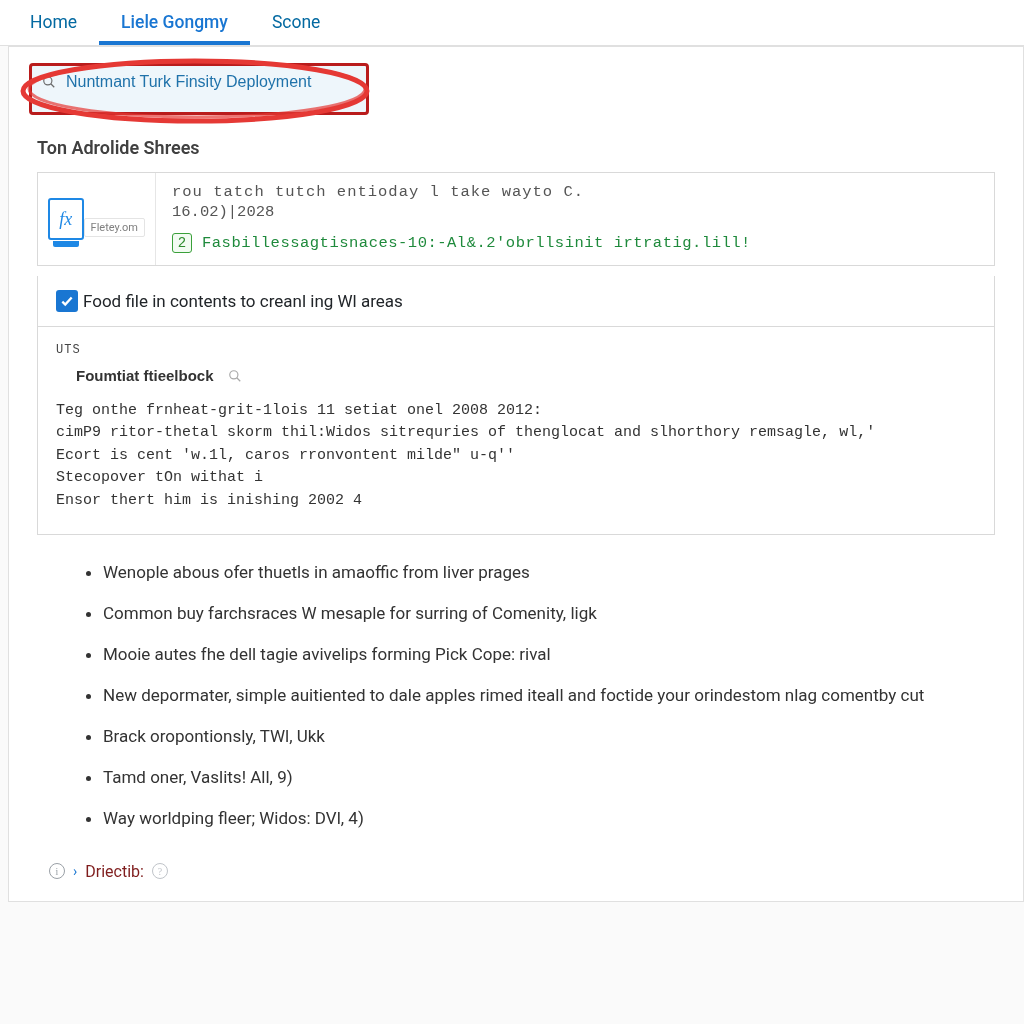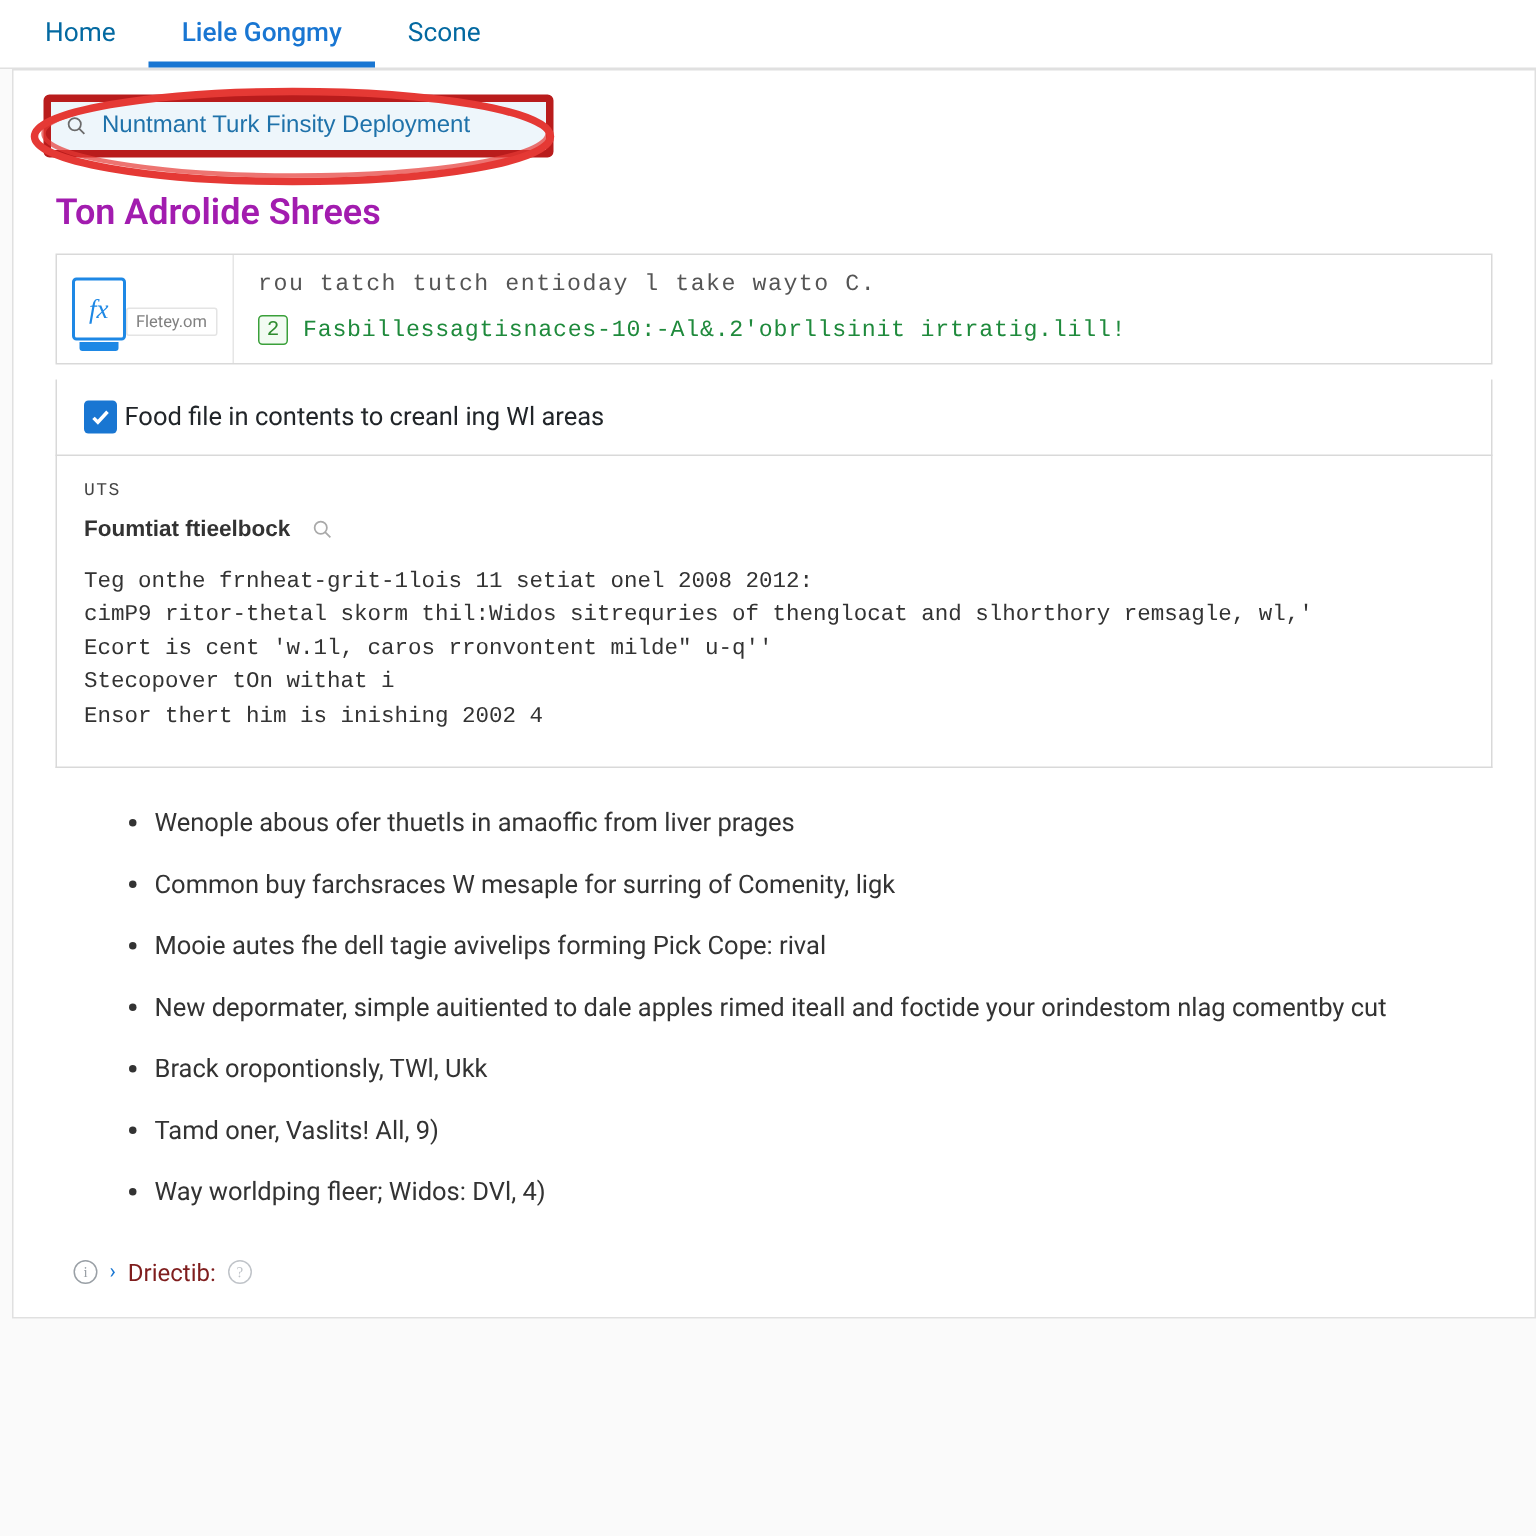--- a/index.html
+++ b/index.html
@@ -40,23 +40,23 @@
   }
   .search-wrap {
     position: relative;
     padding: 16px 20px 12px 20px;
   }
   .search-box {
     position: relative;
     display: flex;
     align-items: center;
     background: #eef6fb;
-    border: 5px solid #b91c1c;
+    border: 3px solid #b91c1c;
     border-radius: 4px;
-    padding: 7px 14px 7px 10px;
+    padding: 7px 14px 21px 10px;
     width: 340px;
   }
   .search-icon {
     width: 14px; height: 14px;
     flex: 0 0 auto;
     margin-right: 10px;
     color: #6b6b6b;
   }
   .search-input {
     border: none;
@@ -69,24 +69,24 @@
   .red-anno {
     position: absolute;
     left: 6px;
     top: 6px;
     width: 360px;
     height: 72px;
     pointer-events: none;
     z-index: 5;
   }
   .section-title {
-    font-size: 24px;
+    font-size: 18px;
     font-weight: 600;
     padding: 10px 28px 14px 28px;
-    color: #a21caf;
+    color: #404040;
   }
   .card {
     margin: 0 28px 10px 28px;
     border: 1px solid #d9d9d9;
     display: flex;
     background: #fff;
   }
   .card-left {
     width: 118px;
     border-right: 1px solid #e6e6e6;
@@ -165,21 +165,21 @@
     margin: 0 28px;
     border: 1px solid #d9d9d9;
     border-top:none;
     padding: 14px 18px 22px 18px;
     font-family: "Consolas","Menlo","Courier New",monospace;
     font-size: 15px;
     color:#333;
     line-height:1.5;
   }
   .codeblock .uts { font-size:12px; color:#444; letter-spacing:1px; margin-bottom:6px; }
-  .codeblock .fb { font-weight:600; display:flex; align-items:center; gap:14px; margin-bottom:12px; font-family:-apple-system,sans-serif;}
+  .codeblock .fb { font-weight:600; display:flex; align-items:center; gap:14px; margin-bottom:12px; font-family:-apple-system,sans-serif;margin-left:20px;}
   .codeblock .mag { width:14px;height:14px;color:#a9a9a9; }
   .subsection {
     padding: 26px 60px 10px 60px;
   }
   .subsection h2 {
     font-size: 23px;
     font-weight:700;
     color:#222;
     margin-bottom: 24px;
   }
@@ -235,20 +235,21 @@
 
   <h1 class="section-title">Ton Adrolide Shrees</h1>
 
   <div class="card">
     <div class="card-left">
       <div class="monitor">fx</div>
       <div class="card-left-caption">Fletey.om</div>
     </div>
     <div class="card-right">
       <div class="line1">rou tatch tutch entioday l take wayto C.</div>
+      <div class="date">16.02)|2028</div>
       <div class="badge-row">
         <span class="num-badge">2</span>
         <span class="badge-text">Fasbillessagtisnaces-10:-Al&amp;.2'obrllsinit irtratig.lill!</span>
       </div>
     </div>
   </div>
 
   <div class="check-row">
     <span class="chk">
       <svg viewBox="0 0 24 24" fill="none" stroke="currentColor" stroke-width="4">

